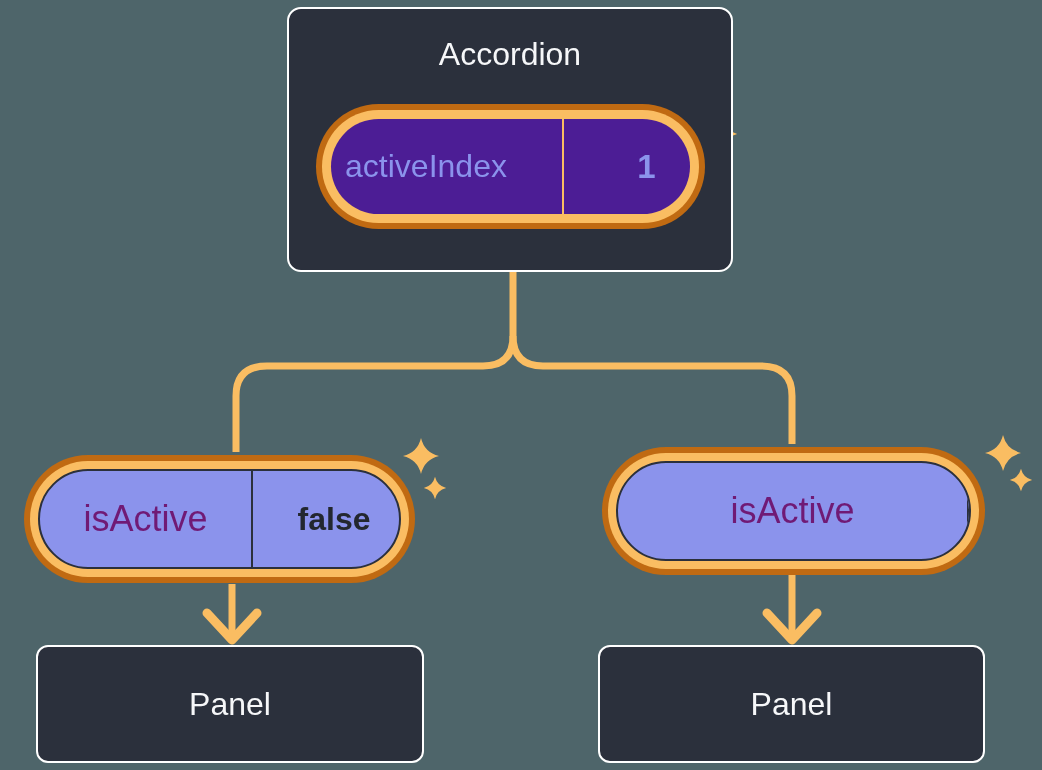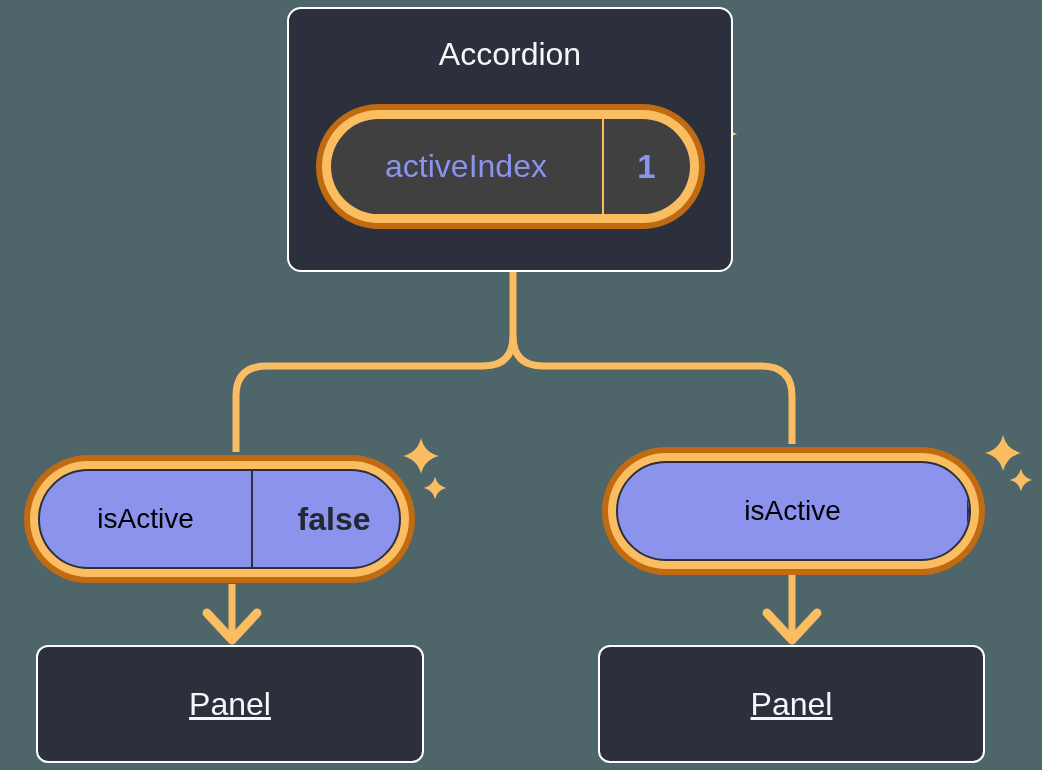--- a/index.html
+++ b/index.html
@@ -39,21 +39,20 @@
     font-size: 32px;
     font-weight: 500;
     margin-top: 28px;
     line-height: 1.1;
   }
   .panel-title {
     color: #F6F7F9;
     font-size: 32px;
     font-weight: 500;
     margin: 0;
-    text-decoration: underline;
   }
   
   .pill-outer {
     background: #C06A12;
     border-radius: 999px;
     padding: 6px;
     box-sizing: border-box;
   }
   .pill-mid {
     background: #FABD62;
@@ -65,21 +64,21 @@
   .pill-inner {
     border-radius: 999px;
     height: 100%;
     box-sizing: border-box;
     display: flex;
     align-items: stretch;
     overflow: hidden;
   }
   
   .pill-top { width: 389px; height: 125px; margin-top: 32px; }
-  .pill-top .pill-inner { background: #404040; }
+  .pill-top .pill-inner { background: #4c1d95; gap: 40px; }
   .pill-top .state-name {
     flex: 1;
     display: flex; align-items: center; justify-content: center;
     color: #8B93EC; font-size: 32px;
   }
   .pill-top .pill-divider { width: 2px; background: #FABD62; }
   .pill-top .state-value {
     width: 86px;
     display: flex; align-items: center; justify-content: center;
     color: #8B93EC; font-size: 33px; font-weight: 700;
@@ -89,21 +88,21 @@
   .pill-child.left  { left: 24px;  top: 455px; width: 391px; height: 128px; }
   .pill-child.right { left: 602px; top: 447px; width: 383px; height: 128px; }
   .pill-child .pill-mid { padding: 8px; }
   .pill-child .pill-inner {
     background: #8B93EC;
     border: 2.5px solid #2B303C;
   }
   .pill-child .state-name {
     flex: 1;
     display: flex; align-items: center; justify-content: center;
-    color: #000000; font-size: 28px;
+    color: #701a75; font-size: 36px;
   }
   .pill-child .pill-divider { width: 2px; background: #2B303C; }
   .pill-child.left  .state-value { width: 130px; }
   .pill-child.right .state-value { width: 138px; }
   .pill-child .state-value {
     display: flex; align-items: center; justify-content: center;
     color: #23272F; font-size: 32px; font-weight: 700; margin-left: 16px;
   }
 </style>
 </head>

